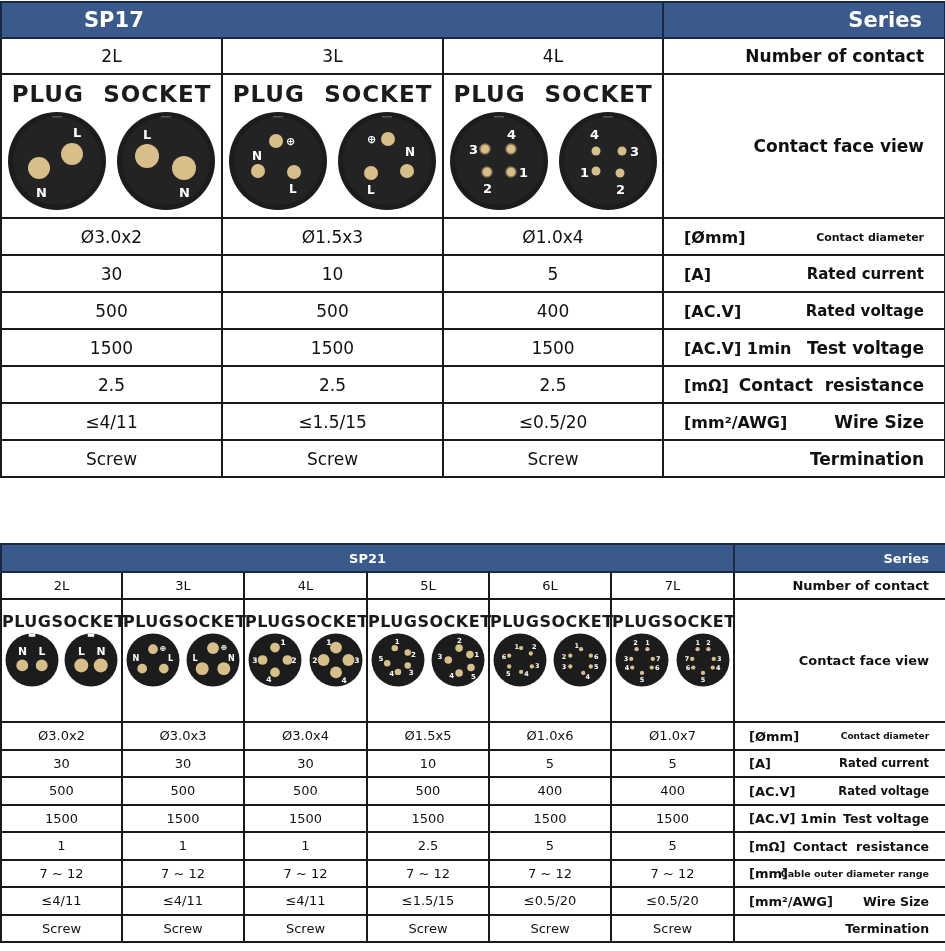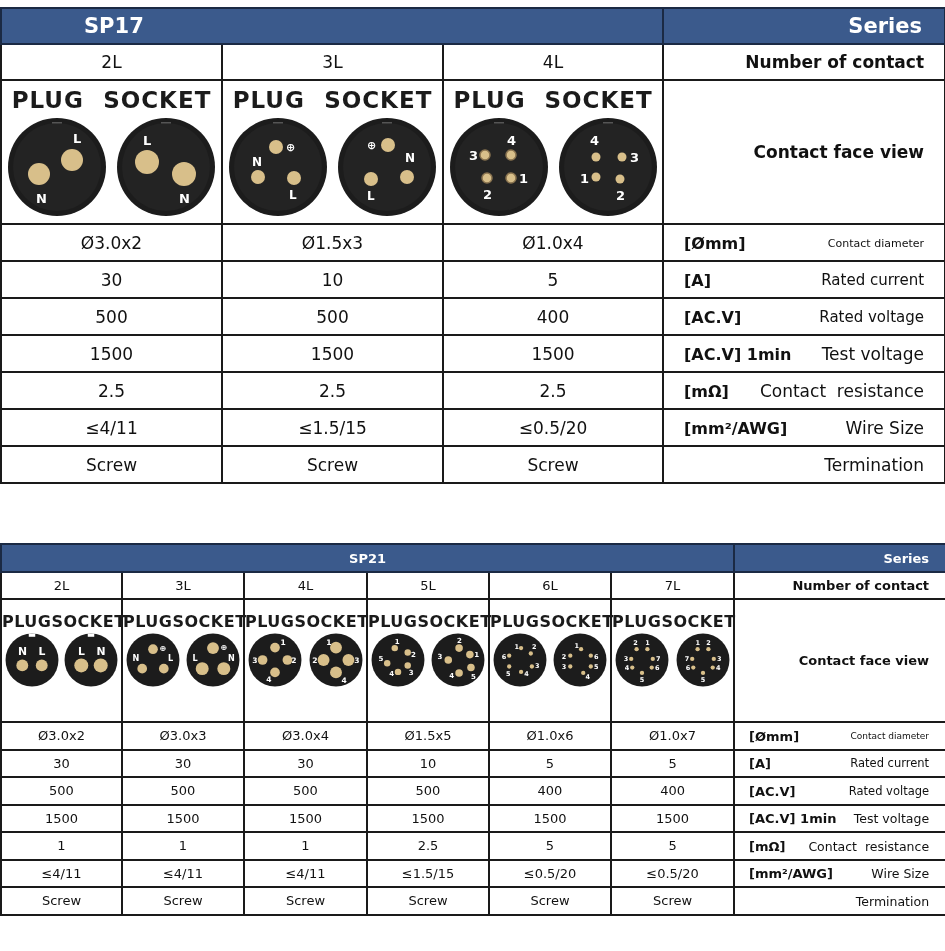--- a/index.html
+++ b/index.html
@@ -1,30 +1,30 @@
 <!DOCTYPE html>
 <html><head>
 <meta charset="utf-8">
 <style>
   html,body{margin:0;padding:0;background:#ffffff;}
   body{width:945px;height:951px;position:relative;overflow:hidden;font-family:"DejaVu Sans",sans-serif;color:#111;}
   table{border-collapse:collapse;position:absolute;left:0;table-layout:fixed;}
   td{border:2px solid #1a1a1a;padding:0;text-align:center;vertical-align:middle;}
   .hdr td{background:#3b5a8c;color:#fff;font-weight:bold;border-color:#1b2a44;}
-  .t1{top:7px;width:944px;}
+  .t1{top:1px;width:944px;}
   .t1 td{font-size:17px;}
   .t1 .hdr td{height:34px;font-size:21px;}
   .t1 .hdr .series{ text-align:right;padding-right:22px;}
   .t1 .hdr .title{ text-align:left;padding-left:82px;}
   .t1 .cnt td{height:34px;}
   .t1 .face td{height:142px;}
   .t1 .val td{height:35px;}
   .lab{position:relative;padding-left:43px;}
   .lab .unit{position:absolute;left:20px;top:50%;transform:translateY(-50%);font-weight:bold;white-space:nowrap;}
-  .lab .name{position:absolute;right:20px;top:50%;transform:translateY(-50%);font-weight:normal;white-space:nowrap;}
+  .lab .name{position:absolute;right:20px;top:50%;transform:translateY(-50%);font-weight:bold;white-space:nowrap;}
   .t1 .lab .unit{font-size:16px;}
   .t1 .lab .name{font-size:15px;}
   .t1 .lab .name.sm{font-size:11px;}
   .t1 .lab .name.md{font-size:12px;}
   .t1 .lab .name.lg{font-size:17px;}
   .t1 .lab.right{text-align:right;padding-right:20px;font-weight:bold;font-size:17px;}
   .t2{top:543px;width:945px;}
   .t2 td{font-size:13px;}
   .t2 .hdr td{height:26px;font-size:13px;}
   .t2 .hdr .series{text-align:right;padding-right:16px;}
@@ -519,20 +519,32 @@
         <td>1</td>
         <td>2.5</td>
         <td>5</td>
         <td>5</td>
     <td class="lab">
           <span class="unit">[mΩ]</span>
           <span class="name" style="white-space:pre">Contact  resistance</span>
         </td>
   </tr>
   <tr class="val">
+    <td>7 ~ 12</td>
+        <td>7 ~ 12</td>
+        <td>7 ~ 12</td>
+        <td>7 ~ 12</td>
+        <td>7 ~ 12</td>
+        <td>7 ~ 12</td>
+    <td class="lab">
+          <span class="unit">[mm]</span>
+          <span class="name md">Cable outer diameter range</span>
+        </td>
+  </tr>
+  <tr class="val">
     <td>≤4/11</td>
         <td>≤4/11</td>
         <td>≤4/11</td>
         <td>≤1.5/15</td>
         <td>≤0.5/20</td>
         <td>≤0.5/20</td>
     <td class="lab">
           <span class="unit">[mm²/AWG]</span>
           <span class="name">Wire Size</span>
         </td>

